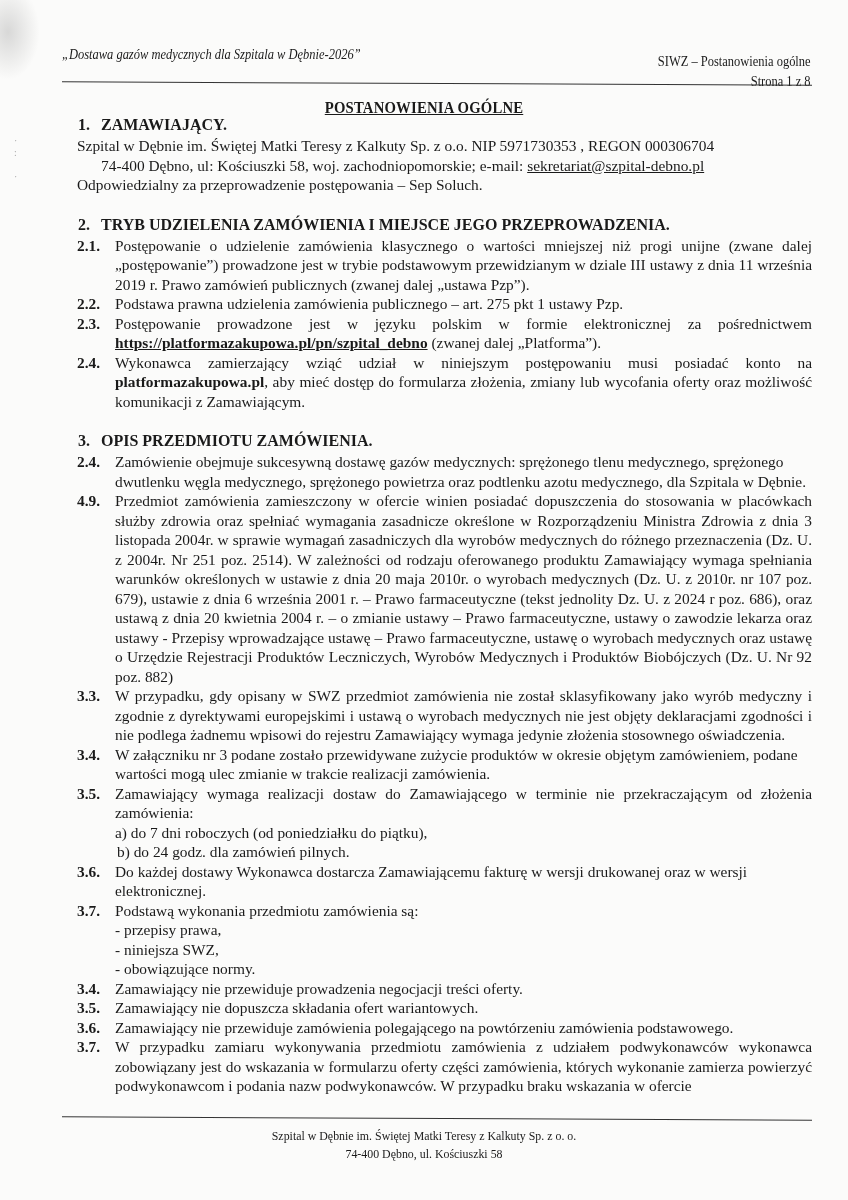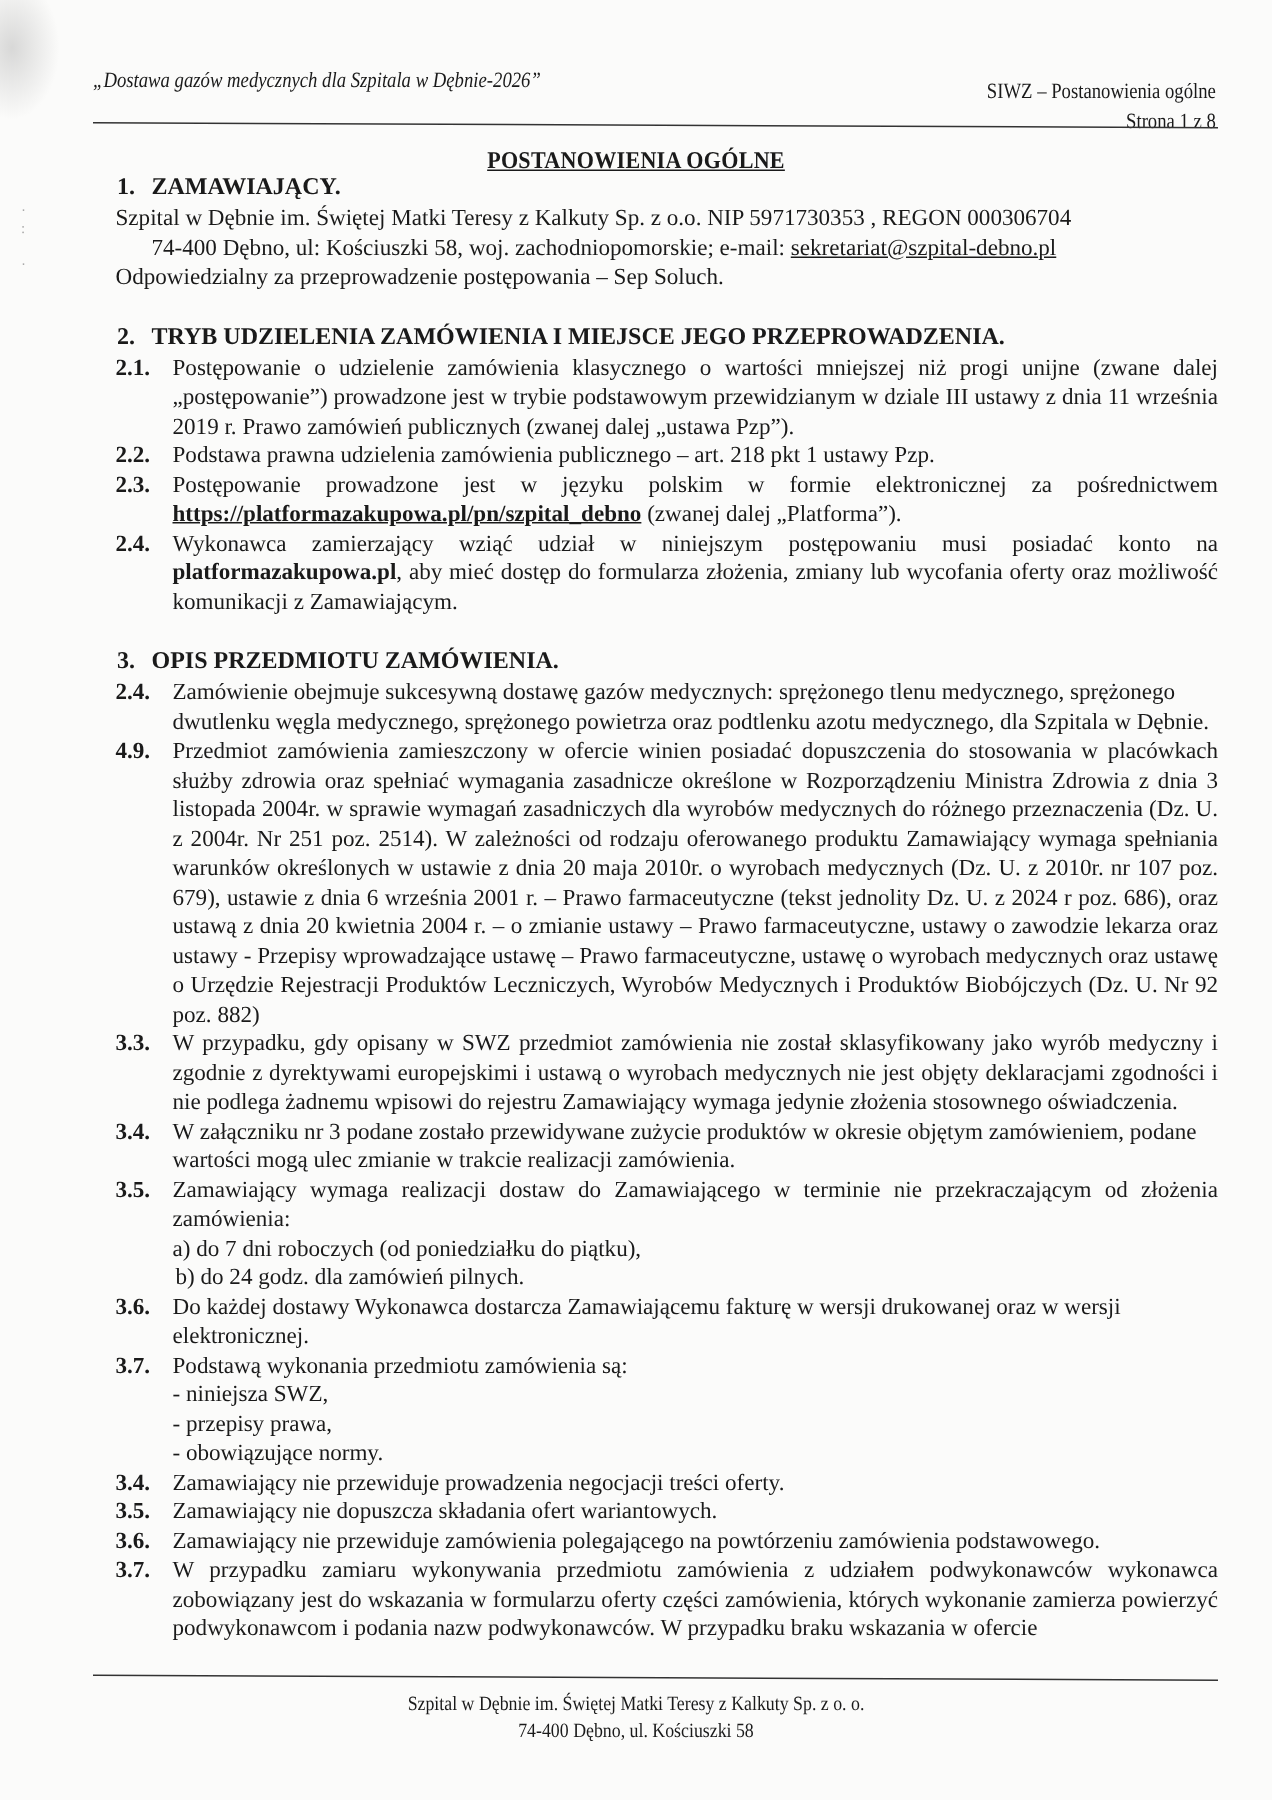--- a/index.html
+++ b/index.html
@@ -65,21 +65,21 @@
 
   <div>
     <h2 class="sec-h"><span class="num">2.</span><span>TRYB UDZIELENIA ZAMÓWIENIA I MIEJSCE JEGO PRZEPROWADZENIA.</span></h2>
     <div class="items">
       <div class="item">
           <span class="n">2.1.</span>
           <span class="just">Postępowanie o udzielenie zamówienia klasycznego o wartości mniejszej niż progi unijne (zwane dalej „postępowanie”) prowadzone jest w trybie podstawowym przewidzianym w dziale III ustawy z dnia 11 września 2019 r. Prawo zamówień publicznych (zwanej dalej „ustawa Pzp”).</span>
         </div>
       <div class="item">
           <span class="n">2.2.</span>
-          <span class="just">Podstawa prawna udzielenia zamówienia publicznego – art. 218 pkt 1 ustawy Pzp.</span>
+          <span class="just">Podstawa prawna udzielenia zamówienia publicznego – art. 275 pkt 1 ustawy Pzp.</span>
         </div>
       <div class="item">
           <span class="n">2.3.</span>
           <span class="just"><span>Postępowanie prowadzone jest w języku polskim w formie elektronicznej za pośrednictwem </span><a class="link bold">https://platformazakupowa.pl/pn/szpital_debno</a><span> (zwanej dalej „Platforma”).</span></span>
         </div>
       <div class="item">
           <span class="n">2.4.</span>
           <span class="just"><span>Wykonawca zamierzający wziąć udział w niniejszym postępowaniu musi posiadać konto na </span><span class="bold">platformazakupowa.pl</span><span>, aby mieć dostęp do formularza złożenia, zmiany lub wycofania oferty oraz możliwość komunikacji z Zamawiającym.</span></span>
         </div>
     </div>
@@ -117,22 +117,22 @@
           </div>
         </div>
       <div class="item">
           <span class="n">3.6.</span>
           <span>Do każdej dostawy Wykonawca dostarcza Zamawiającemu fakturę w wersji drukowanej oraz w wersji elektronicznej.</span>
         </div>
       <div class="item">
           <span class="n">3.7.</span>
           <div>
             <div>Podstawą wykonania przedmiotu zamówienia są:</div>
+            <div>- przepisy prawa,</div>
             <div>- niniejsza SWZ,</div>
-            <div>- przepisy prawa,</div>
             <div>- obowiązujące normy.</div>
           </div>
         </div>
       <div class="item">
           <span class="n">3.4.</span>
           <span>Zamawiający nie przewiduje prowadzenia negocjacji treści oferty.</span>
         </div>
       <div class="item">
           <span class="n">3.5.</span>
           <span>Zamawiający nie dopuszcza składania ofert wariantowych.</span>

